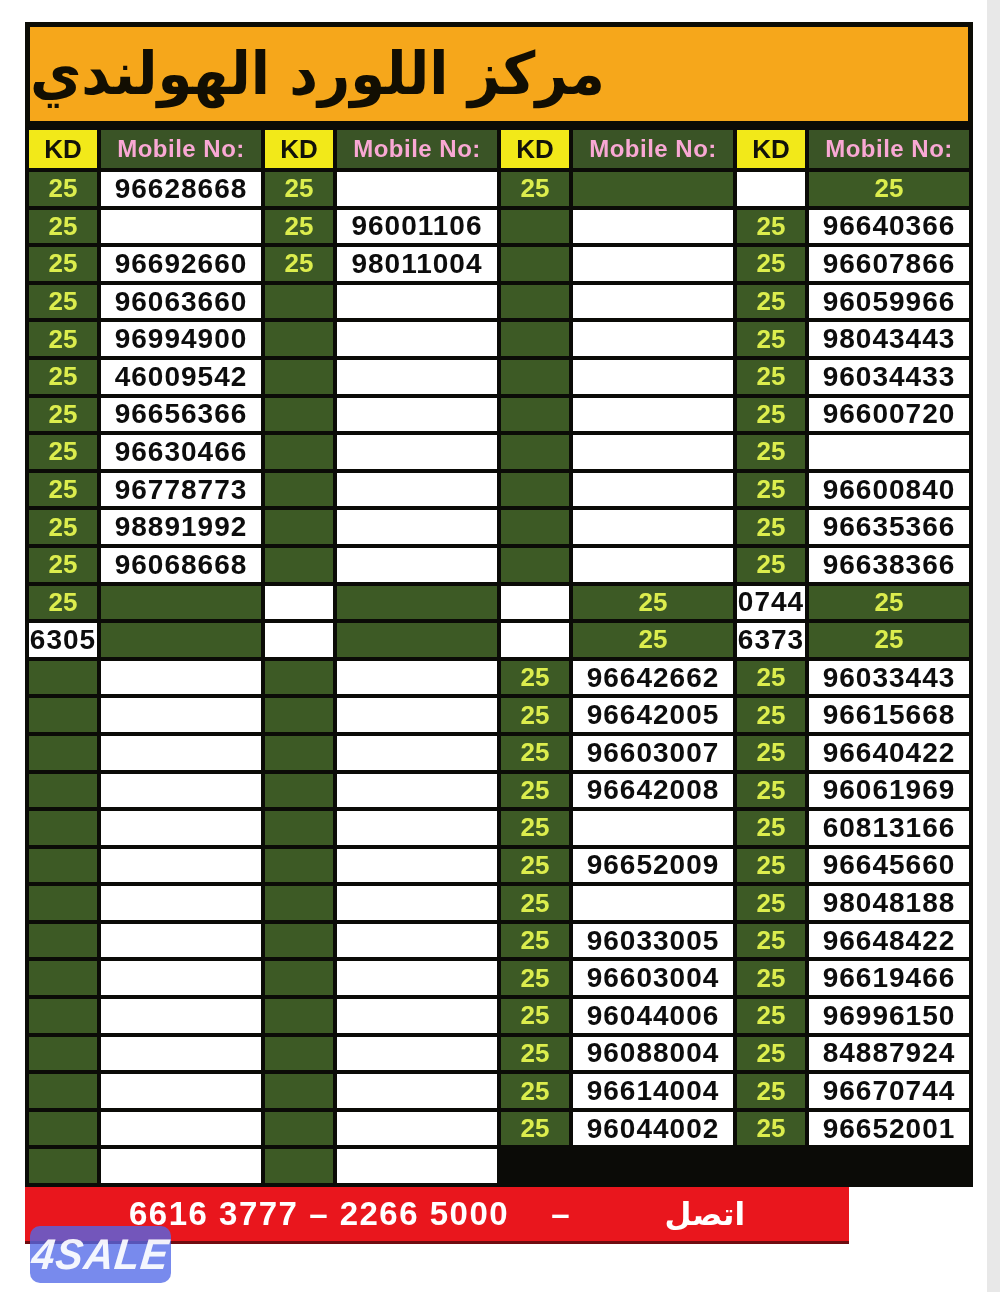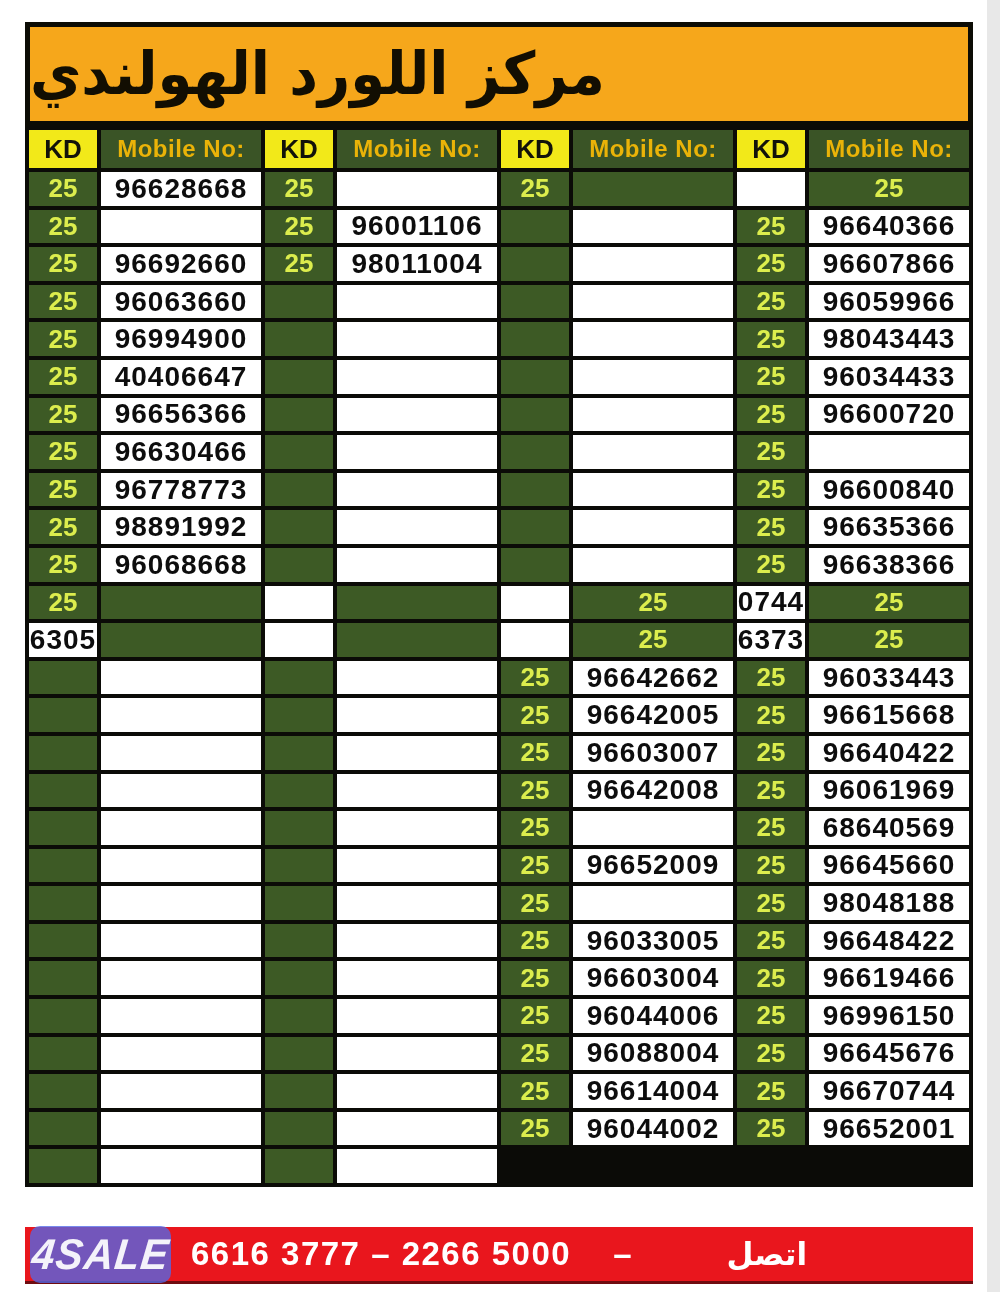--- a/index.html
+++ b/index.html
@@ -20,28 +20,28 @@
   }
   
   .grid{
     box-sizing:border-box;width:948px;background:#0b0b07;padding:4px;
     display:grid;gap:4px;
     grid-template-columns:68px 160px 68px 160px 68px 160px 68px 160px;
     grid-template-rows:38px;grid-auto-rows:33.6px;
   }
   .cell{display:flex;align-items:center;justify-content:center;overflow:hidden;}
   .kdh{background:#F2E919;color:#12120a;font-weight:bold;font-size:26px;}
-  .noh{background:#3A5426;color:#eab308;font-weight:bold;font-size:24px;letter-spacing:.5px;}
+  .noh{background:#3A5426;color:#f9a8d4;font-weight:bold;font-size:24px;letter-spacing:.5px;}
   .kd {background:#3D5A25;color:#DCED4D;font-weight:bold;font-size:26px;}
   .no {background:#ffffff;color:#0d0d0d;font-weight:bold;font-size:28px;letter-spacing:1px;}
   
   .footer{
-    box-sizing:border-box;width:948px;height:57px;background:#E9161D;
+    box-sizing:border-box;width:824px;height:57px;background:#E9161D;
     display:flex;align-items:center;justify-content:center;
-    color:#ffffff;font-weight:bold;border-bottom:3px solid #6f0c10;margin-top:40px;
+    color:#ffffff;font-weight:bold;border-bottom:3px solid #6f0c10;
   }
   .phones{font-size:33px;letter-spacing:1.5px;white-space:nowrap;}
   .sep{font-size:33px;margin:0 95px 0 42px;}
   .call{font-family:"DejaVu Sans",sans-serif;font-size:31px;}
   
   .watermark{
     position:absolute;left:30px;top:1226px;width:141px;height:57px;
     background:rgba(82,105,232,0.78);border-radius:10px;
     display:flex;align-items:center;justify-content:center;
   }
@@ -105,21 +105,21 @@
       <div class="cell no">96059966</div>
       <div class="cell kd">25</div>
       <div class="cell no">96994900</div>
       <div class="cell kd"></div>
       <div class="cell no"></div>
       <div class="cell kd"></div>
       <div class="cell no"></div>
       <div class="cell kd">25</div>
       <div class="cell no">98043443</div>
       <div class="cell kd">25</div>
-      <div class="cell no">40406647</div>
+      <div class="cell no">46009542</div>
       <div class="cell kd"></div>
       <div class="cell no"></div>
       <div class="cell kd"></div>
       <div class="cell no"></div>
       <div class="cell kd">25</div>
       <div class="cell no">96034433</div>
       <div class="cell kd">25</div>
       <div class="cell no">96656366</div>
       <div class="cell kd"></div>
       <div class="cell no"></div>
@@ -207,21 +207,21 @@
       <div class="cell no">96642008</div>
       <div class="cell kd">25</div>
       <div class="cell no">96061969</div>
       <div class="cell kd"></div>
       <div class="cell no"></div>
       <div class="cell kd"></div>
       <div class="cell no"></div>
       <div class="cell kd">25</div>
       <div class="cell no"></div>
       <div class="cell kd">25</div>
-      <div class="cell no">68640569</div>
+      <div class="cell no">60813166</div>
       <div class="cell kd"></div>
       <div class="cell no"></div>
       <div class="cell kd"></div>
       <div class="cell no"></div>
       <div class="cell kd">25</div>
       <div class="cell no">96652009</div>
       <div class="cell kd">25</div>
       <div class="cell no">96645660</div>
       <div class="cell kd"></div>
       <div class="cell no"></div>
@@ -255,21 +255,21 @@
       <div class="cell no">96044006</div>
       <div class="cell kd">25</div>
       <div class="cell no">96996150</div>
       <div class="cell kd"></div>
       <div class="cell no"></div>
       <div class="cell kd"></div>
       <div class="cell no"></div>
       <div class="cell kd">25</div>
       <div class="cell no">96088004</div>
       <div class="cell kd">25</div>
-      <div class="cell no">96645676</div>
+      <div class="cell no">84887924</div>
       <div class="cell kd"></div>
       <div class="cell no"></div>
       <div class="cell kd"></div>
       <div class="cell no"></div>
       <div class="cell kd">25</div>
       <div class="cell no">96614004</div>
       <div class="cell kd">25</div>
       <div class="cell no">96670744</div>
       <div class="cell kd"></div>
       <div class="cell no"></div>

